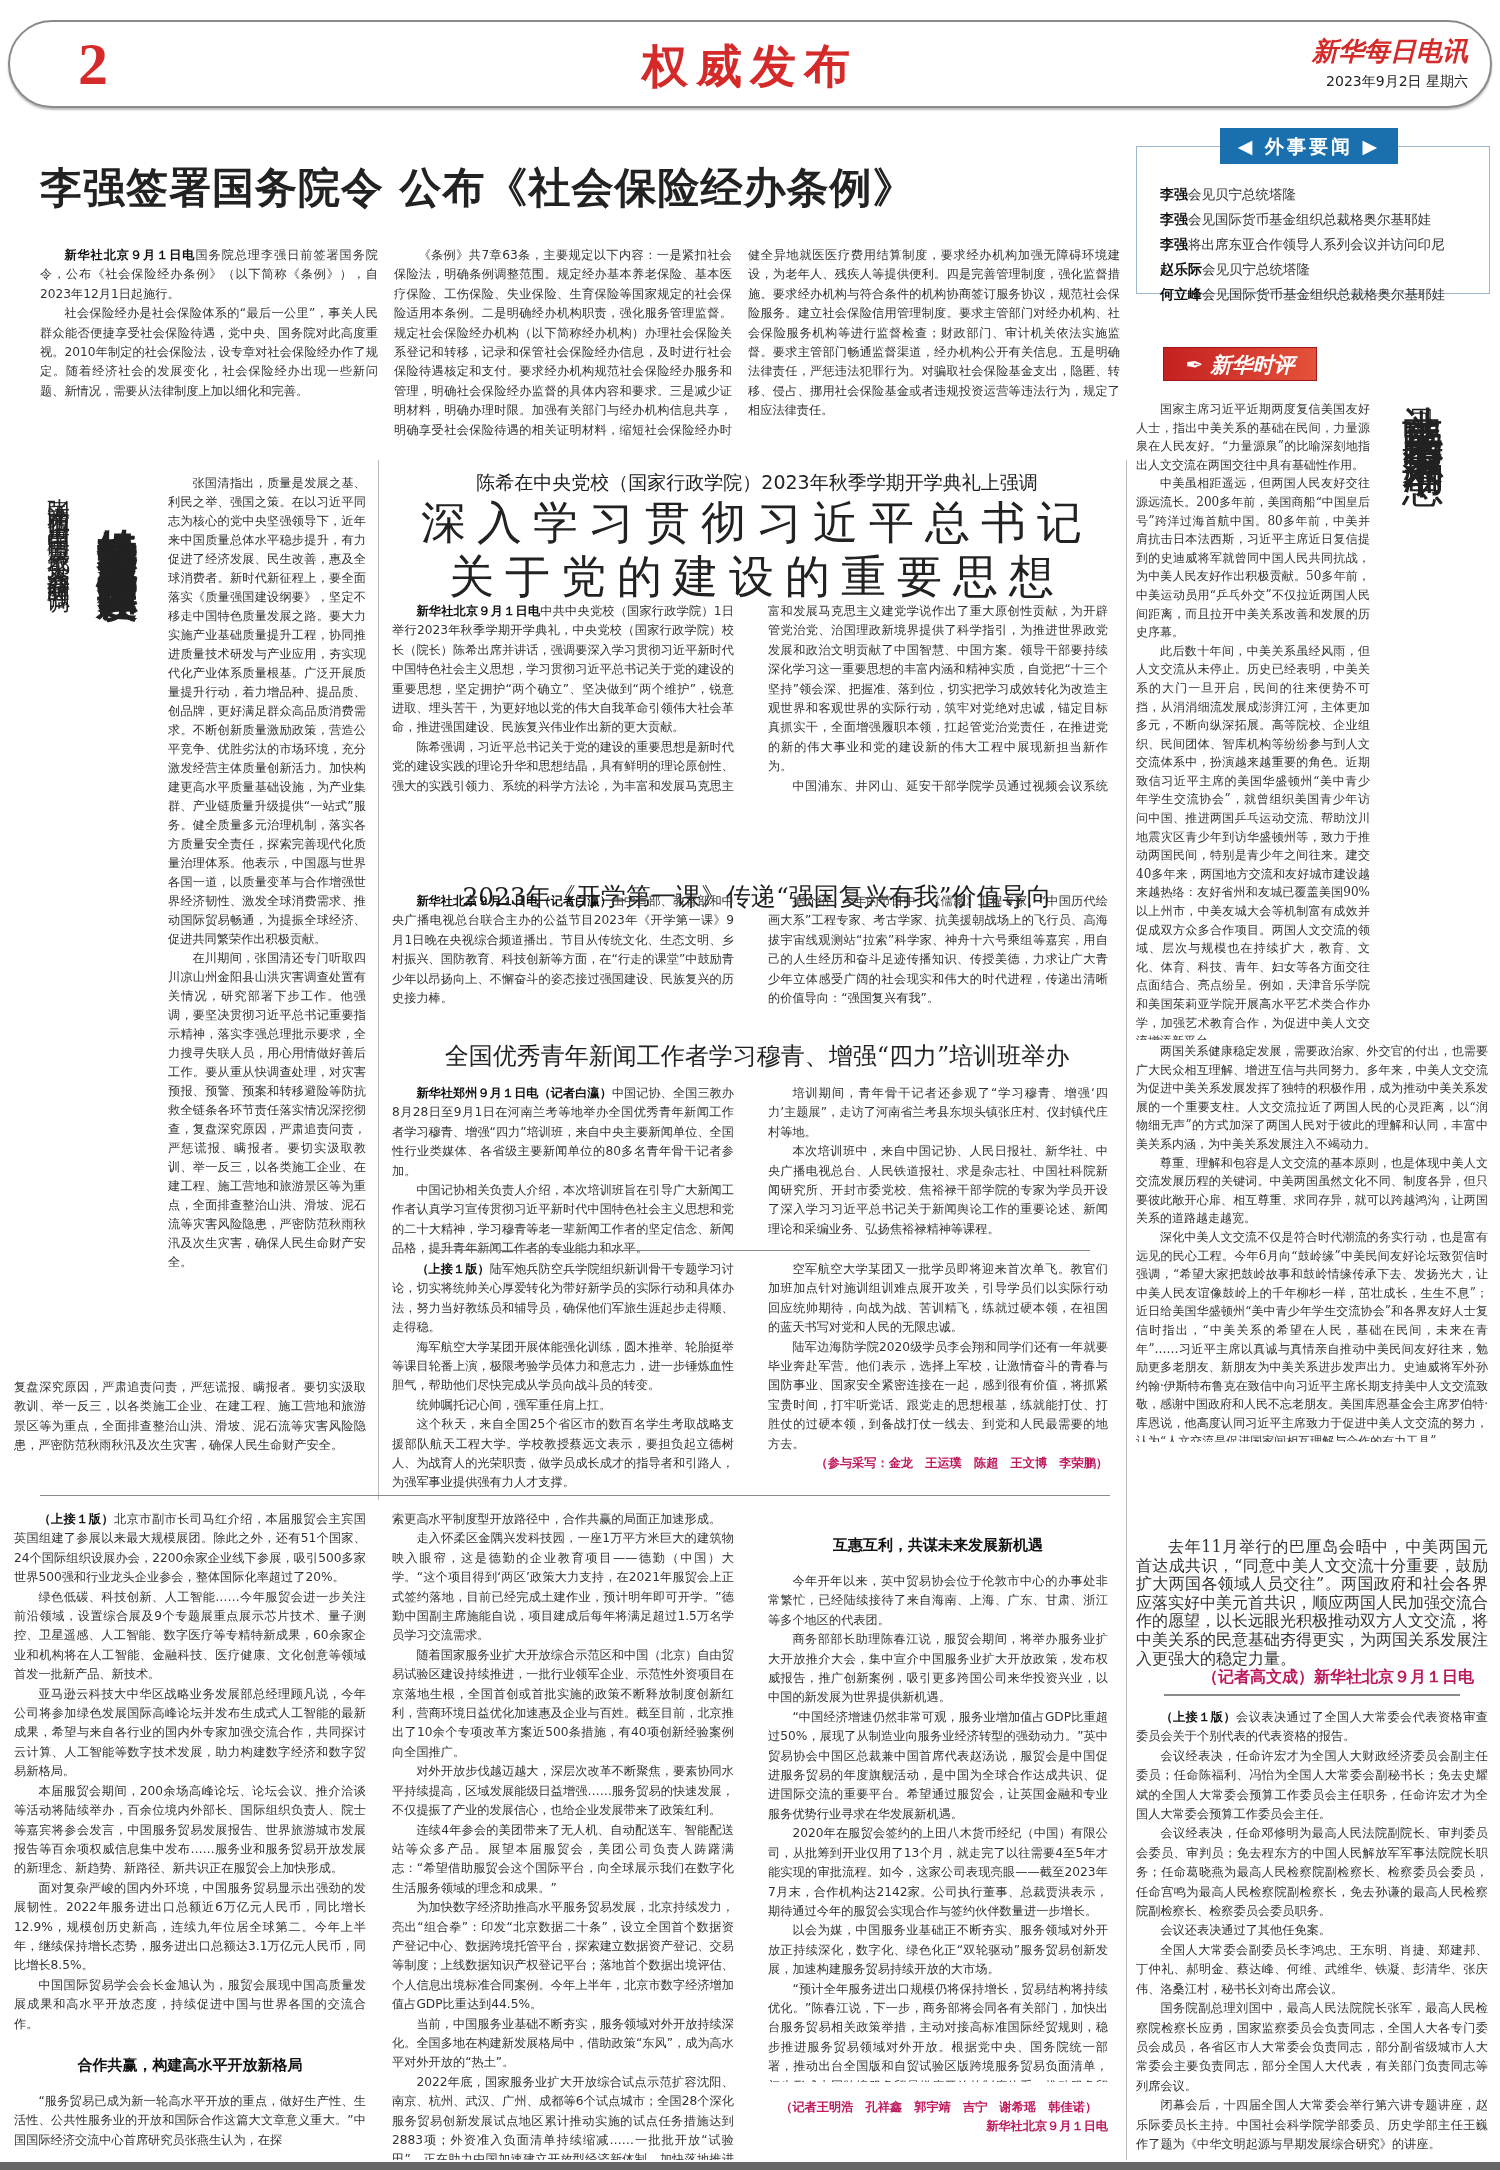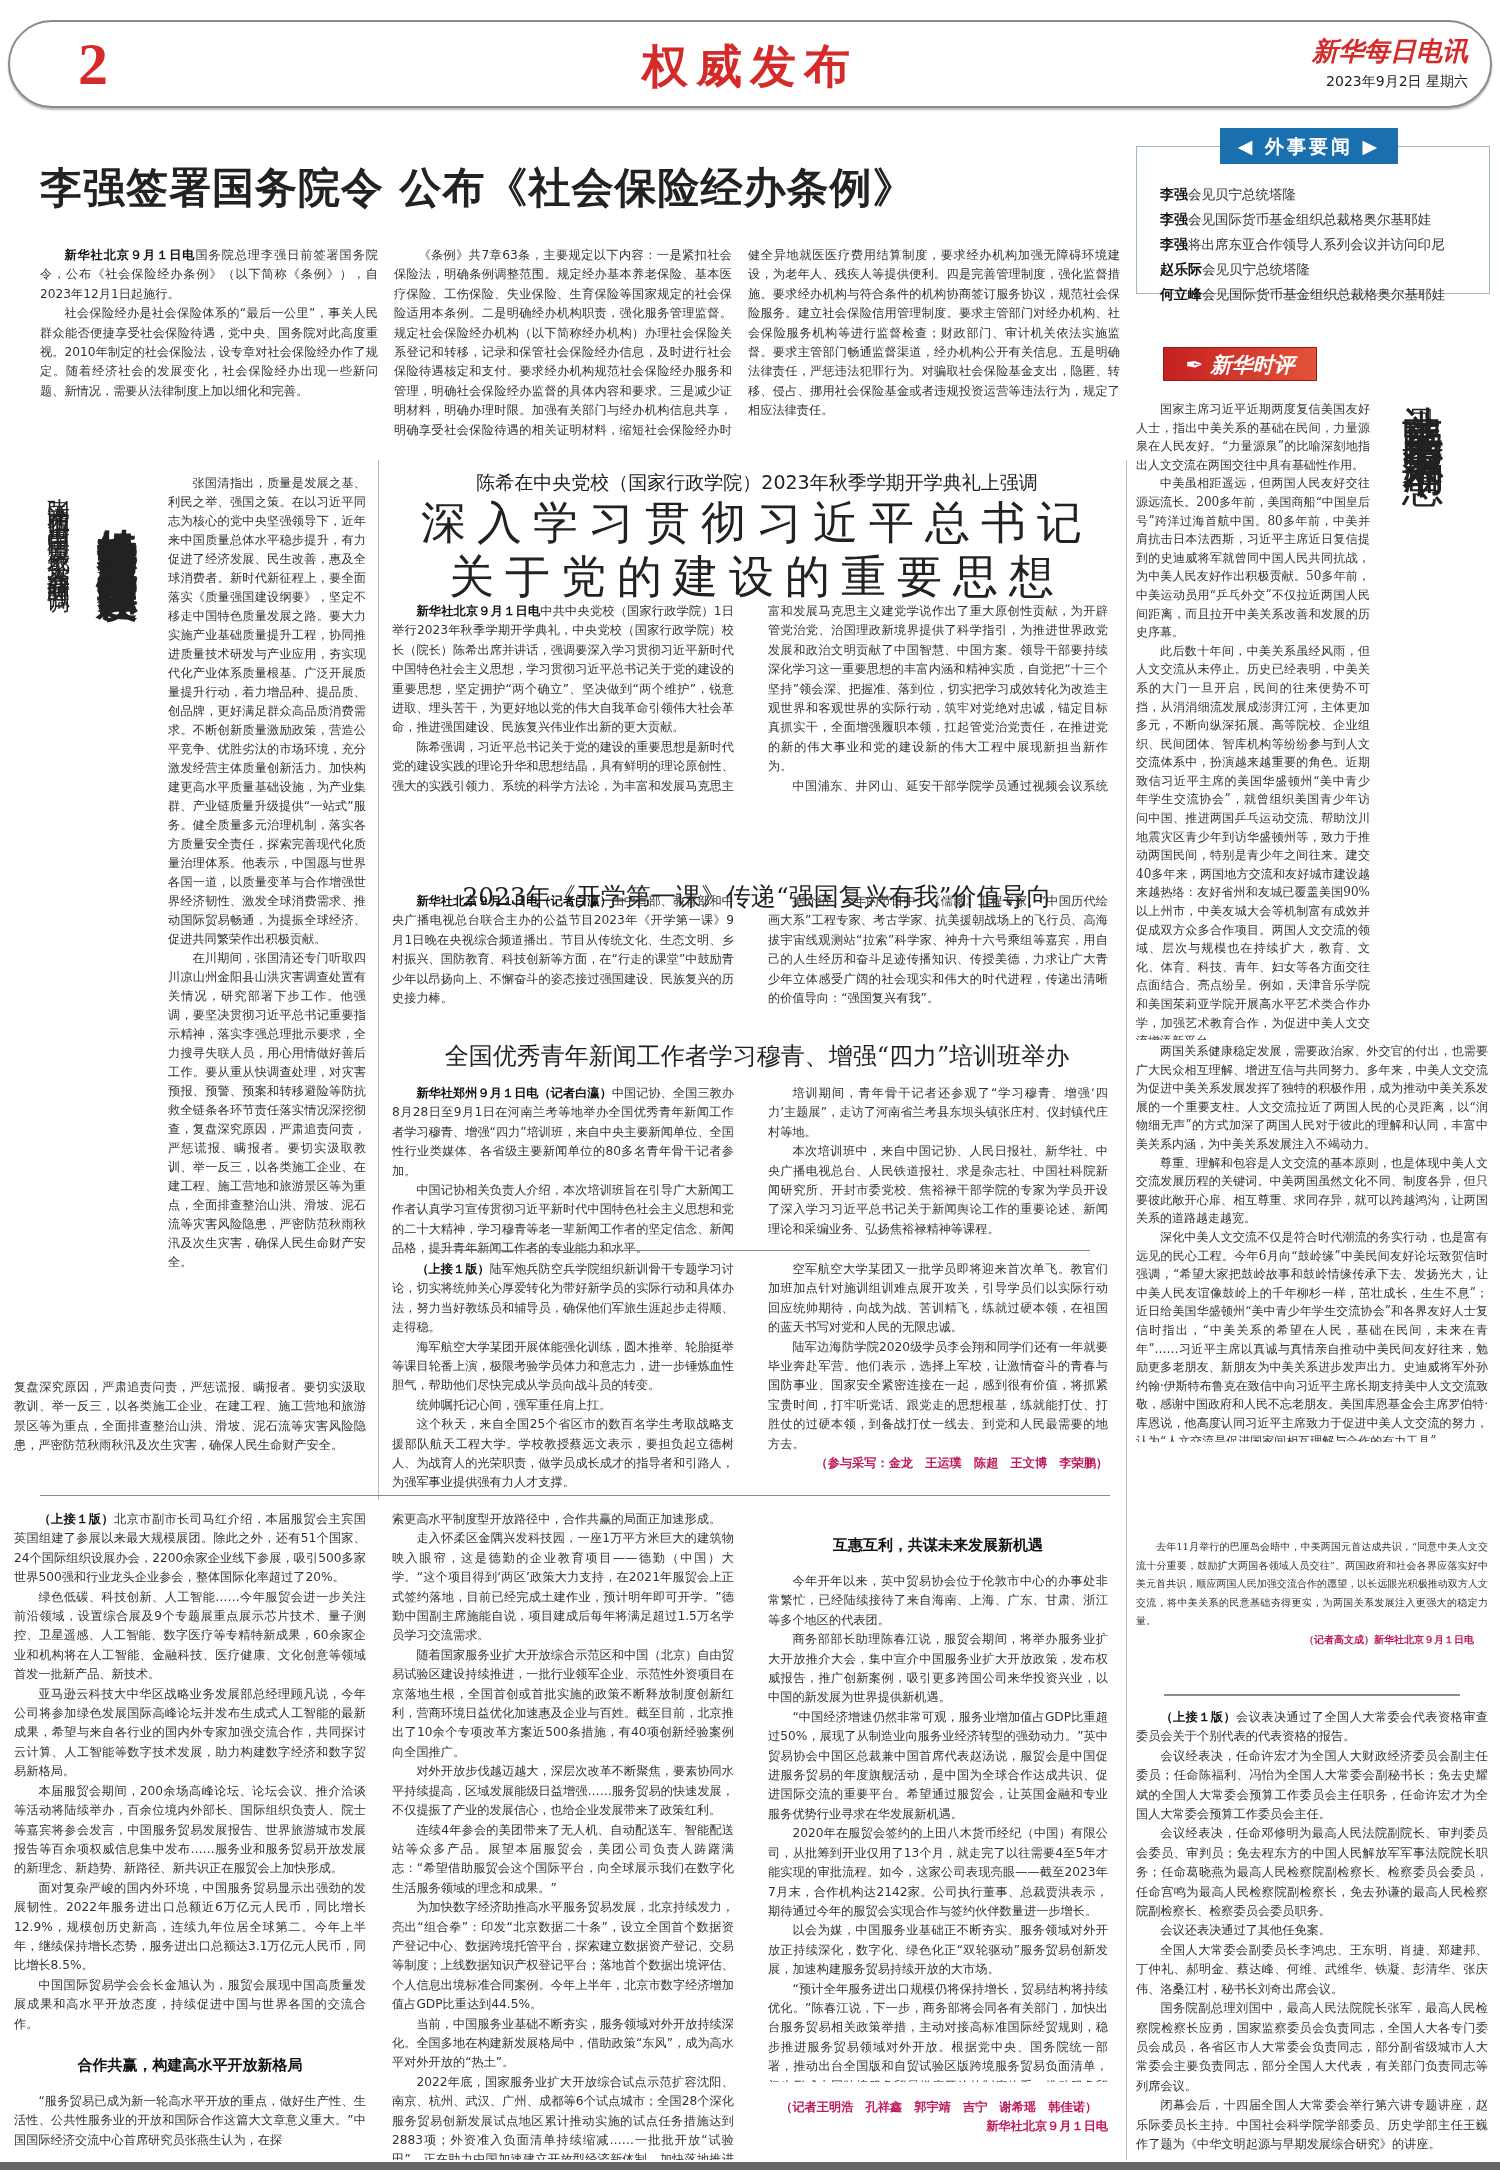--- a/index.html
+++ b/index.html
@@ -139,21 +139,21 @@
 <div class="col" style="left:1136px; top:400px; width:234px; height:640px; overflow:hidden; font-family:'DejaVu Serif',serif; font-size:12px; line-height:18.6px;">
   <p>国家主席习近平近期两度复信美国友好人士，指出中美关系的基础在民间，力量源泉在人民友好。“力量源泉”的比喻深刻地指出人文交流在两国交往中具有基础性作用。</p>
   <p>中美虽相距遥远，但两国人民友好交往源远流长。200多年前，美国商船“中国皇后号”跨洋过海首航中国。80多年前，中美并肩抗击日本法西斯，习近平主席近日复信提到的史迪威将军就曾同中国人民共同抗战，为中美人民友好作出积极贡献。50多年前，中美运动员用“乒乓外交”不仅拉近两国人民间距离，而且拉开中美关系改善和发展的历史序幕。</p>
   <p>此后数十年间，中美关系虽经风雨，但人文交流从未停止。历史已经表明，中美关系的大门一旦开启，民间的往来便势不可挡，从涓涓细流发展成澎湃江河，主体更加多元，不断向纵深拓展。高等院校、企业组织、民间团体、智库机构等纷纷参与到人文交流体系中，扮演越来越重要的角色。近期致信习近平主席的美国华盛顿州“美中青少年学生交流协会”，就曾组织美国青少年访问中国、推进两国乒乓运动交流、帮助汶川地震灾区青少年到访华盛顿州等，致力于推动两国民间，特别是青少年之间往来。建交40多年来，两国地方交流和友好城市建设越来越热络：友好省州和友城已覆盖美国90%以上州市，中美友城大会等机制富有成效并促成双方众多合作项目。两国人文交流的领域、层次与规模也在持续扩大，教育、文化、体育、科技、青年、妇女等各方面交往点面结合、亮点纷呈。例如，天津音乐学院和美国茱莉亚学院开展高水平艺术类合作办学，加强艺术教育合作，为促进中美人文交流增添新平台。</p>
 </div>
 <div class="col" style="left:1136px; top:1042px; width:352px; height:400px; overflow:hidden; font-family:'DejaVu Serif',serif; font-size:12px; line-height:18.6px;">
   <p>两国关系健康稳定发展，需要政治家、外交官的付出，也需要广大民众相互理解、增进互信与共同努力。多年来，中美人文交流为促进中美关系发展发挥了独特的积极作用，成为推动中美关系发展的一个重要支柱。人文交流拉近了两国人民的心灵距离，以“润物细无声”的方式加深了两国人民对于彼此的理解和认同，丰富中美关系内涵，为中美关系发展注入不竭动力。</p>
   <p>尊重、理解和包容是人文交流的基本原则，也是体现中美人文交流发展历程的关键词。中美两国虽然文化不同、制度各异，但只要彼此敞开心扉、相互尊重、求同存异，就可以跨越鸿沟，让两国关系的道路越走越宽。</p>
   <p>深化中美人文交流不仅是符合时代潮流的务实行动，也是富有远见的民心工程。今年6月向“鼓岭缘”中美民间友好论坛致贺信时强调，“希望大家把鼓岭故事和鼓岭情缘传承下去、发扬光大，让中美人民友谊像鼓岭上的千年柳杉一样，茁壮成长，生生不息”；近日给美国华盛顿州“美中青少年学生交流协会”和各界友好人士复信时指出，“中美关系的希望在人民，基础在民间，未来在青年”……习近平主席以真诚与真情亲自推动中美民间友好往来，勉励更多老朋友、新朋友为中美关系进步发声出力。史迪威将军外孙约翰·伊斯特布鲁克在致信中向习近平主席长期支持美中人文交流致敬，感谢中国政府和人民不忘老朋友。美国库恩基金会主席罗伯特·库恩说，他高度认同习近平主席致力于促进中美人文交流的努力，认为“人文交流是促进国家间相互理解与合作的有力工具”。</p>
 </div>
-<div class="col" style="left:1136px; top:1538px; width:352px; font-family:'DejaVu Serif',serif; font-size:10px; line-height:18.6px;">
+<div class="col" style="left:1136px; top:1538px; width:352px; font-family:'DejaVu Serif',serif; font-size:16px; line-height:18.6px;">
   <p>去年11月举行的巴厘岛会晤中，中美两国元首达成共识，“同意中美人文交流十分重要，鼓励扩大两国各领域人员交往”。两国政府和社会各界应落实好中美元首共识，顺应两国人民加强交流合作的愿望，以长远眼光积极推动双方人文交流，将中美关系的民意基础夯得更实，为两国关系发展注入更强大的稳定力量。</p>
   <p class="byline" style="text-align:right; text-indent:0; padding-right:14px;">（记者高文成）新华社北京９月１日电</p>
 </div>
 <div class="rule" style="left:1164px; top:1694px; width:296px;"></div>
 
 <div class="col" style="left:1136px; top:1708px; width:352px;">
   <p><span class="lead">（上接１版）</span><span>会议表决通过了全国人大常委会代表资格审查委员会关于个别代表的代表资格的报告。</span></p>
   <p>会议经表决，任命许宏才为全国人大财政经济委员会副主任委员；任命陈福利、冯怡为全国人大常委会副秘书长；免去史耀斌的全国人大常委会预算工作委员会主任职务，任命许宏才为全国人大常委会预算工作委员会主任。</p>
   <p>会议经表决，任命邓修明为最高人民法院副院长、审判委员会委员、审判员；免去程东方的中国人民解放军军事法院院长职务；任命葛晓燕为最高人民检察院副检察长、检察委员会委员，任命宫鸣为最高人民检察院副检察长，免去孙谦的最高人民检察院副检察长、检察委员会委员职务。</p>
   <p>会议还表决通过了其他任免案。</p>

